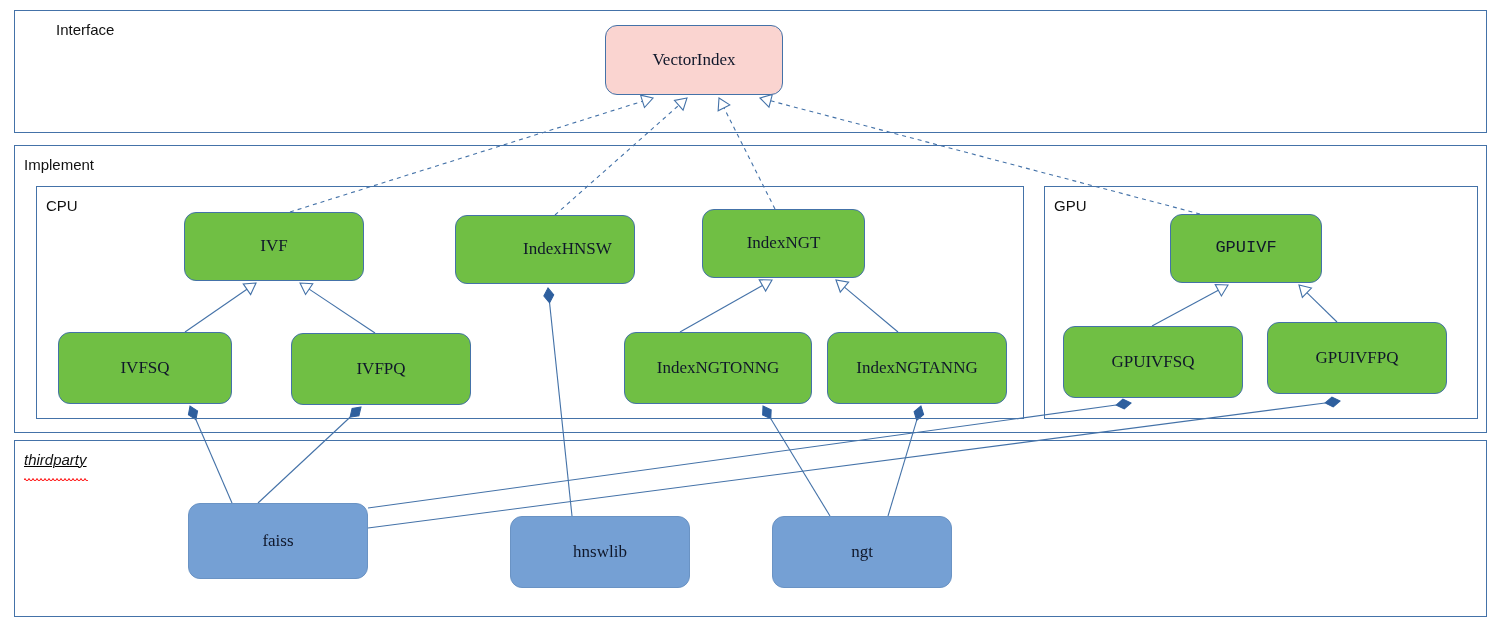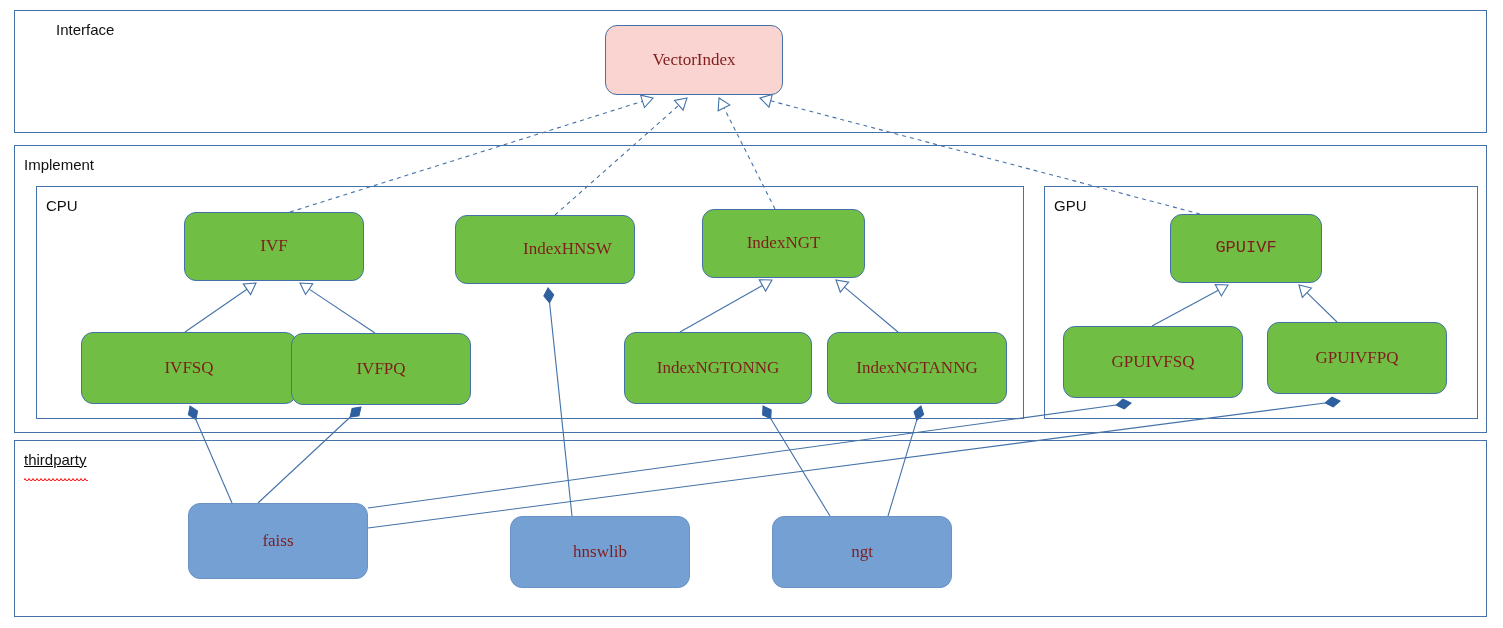--- a/index.html
+++ b/index.html
@@ -41,21 +41,21 @@
   }
   .node {
     position: absolute;
     box-sizing: border-box;
     border-radius: 12px;
     display: flex;
     align-items: center;
     justify-content: center;
     font-family: "Liberation Serif", serif;
     font-size: 17px;
-    color: #7f1d1d;
+    color: #0f172a;
     line-height: 1.1;
     border: 1.4px solid #4472a8;
   }
   .node.pink  { background: #fad4d0; }
   .node.green { background: #70bf44; }
   .node.blue  { background: #75a0d4; border-color: #6a93c4; }
   #edges {
     position: absolute;
     left: 0; top: 0;
     width: 1503px;
@@ -143,39 +143,39 @@
   <div id="groups-layer">
       <div class="group-box" style="left: 14px; top: 10px; width: 1473px; height: 123px; border-color: rgb(68, 114, 168);"></div>
       <div class="group-label" style="left: 24px; top: 22px; margin-left: 32px;">Interface</div>
       <div class="group-box" style="left: 14px; top: 145px; width: 1473px; height: 288px; border-color: rgb(68, 114, 168);"></div>
       <div class="group-label" style="left: 24px; top: 157px;">Implement</div>
       <div class="group-box" style="left: 36px; top: 186px; width: 988px; height: 233px; border-color: rgb(68, 114, 168);"></div>
       <div class="group-label" style="left: 46px; top: 198px;">CPU</div>
       <div class="group-box" style="left: 1044px; top: 186px; width: 434px; height: 233px; border-color: rgb(68, 114, 168);"></div>
       <div class="group-label" style="left: 1054px; top: 198px;">GPU</div>
       <div class="group-box" style="left: 14px; top: 440px; width: 1473px; height: 177px; border-color: rgb(68, 114, 168);"></div>
-      <div class="group-label spell-error" style="left: 24px; top: 452px;">thirdparty</div>
+      <div class="group-label spell-error" style="left: 24px; top: 452px; font-style: italic;">thirdparty</div>
       <div class="spell-squiggle" style="left: 24px; top: 467px; width: 64px;"><svg width="64" height="4" viewBox="0 0 64 4" xmlns="http://www.w3.org/2000/svg">
           <path d="M0 3 q1 -3 2 0 q1 3 2 0 q1 -3 2 0 q1 3 2 0 q1 -3 2 0 q1 3 2 0 q1 -3 2 0 q1 3 2 0 q1 -3 2 0 q1 3 2 0 q1 -3 2 0 q1 3 2 0 q1 -3 2 0 q1 3 2 0 q1 -3 2 0 q1 3 2 0 q1 -3 2 0 q1 3 2 0 q1 -3 2 0 q1 3 2 0 q1 -3 2 0 q1 3 2 0 q1 -3 2 0 q1 3 2 0 q1 -3 2 0 q1 3 2 0 q1 -3 2 0 q1 3 2 0 q1 -3 2 0 q1 3 2 0 q1 -3 2 0 q1 3 2 0" fill="none" stroke="#ff0000" stroke-width="1"></path>
         </svg></div>
     </div>
   <div id="nodes-layer">
       <div class="node pink" style="left: 605px; top: 25px; width: 178px; height: 70px;">
         <span class="node-label">VectorIndex</span>
       </div>
       <div class="node green" style="left: 184px; top: 212px; width: 180px; height: 69px;">
         <span class="node-label">IVF</span>
       </div>
       <div class="node green" style="left: 455px; top: 215px; width: 180px; height: 69px; padding-left: 45px;">
         <span class="node-label">IndexHNSW</span>
       </div>
       <div class="node green" style="left: 702px; top: 209px; width: 163px; height: 69px;">
         <span class="node-label">IndexNGT</span>
       </div>
-      <div class="node green" style="left: 81px; top: 332px; width: 216px; height: 72px;">
+      <div class="node green" style="left: 58px; top: 332px; width: 174px; height: 72px;">
         <span class="node-label">IVFSQ</span>
       </div>
       <div class="node green" style="left: 291px; top: 333px; width: 180px; height: 72px;">
         <span class="node-label">IVFPQ</span>
       </div>
       <div class="node green" style="left: 624px; top: 332px; width: 188px; height: 72px;">
         <span class="node-label">IndexNGTONNG</span>
       </div>
       <div class="node green" style="left: 827px; top: 332px; width: 180px; height: 72px;">
         <span class="node-label">IndexNGTANNG</span>

